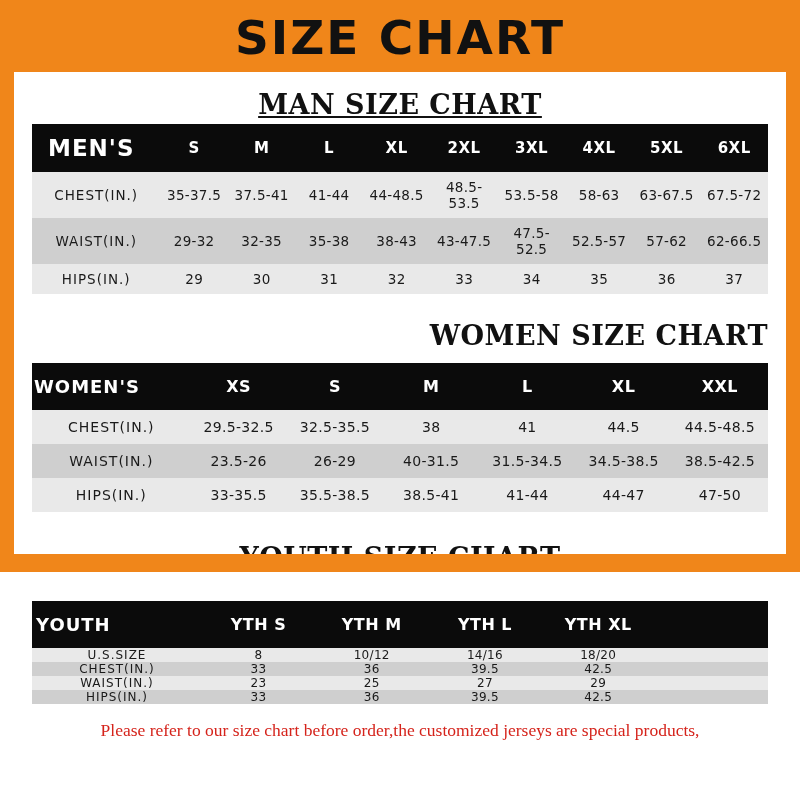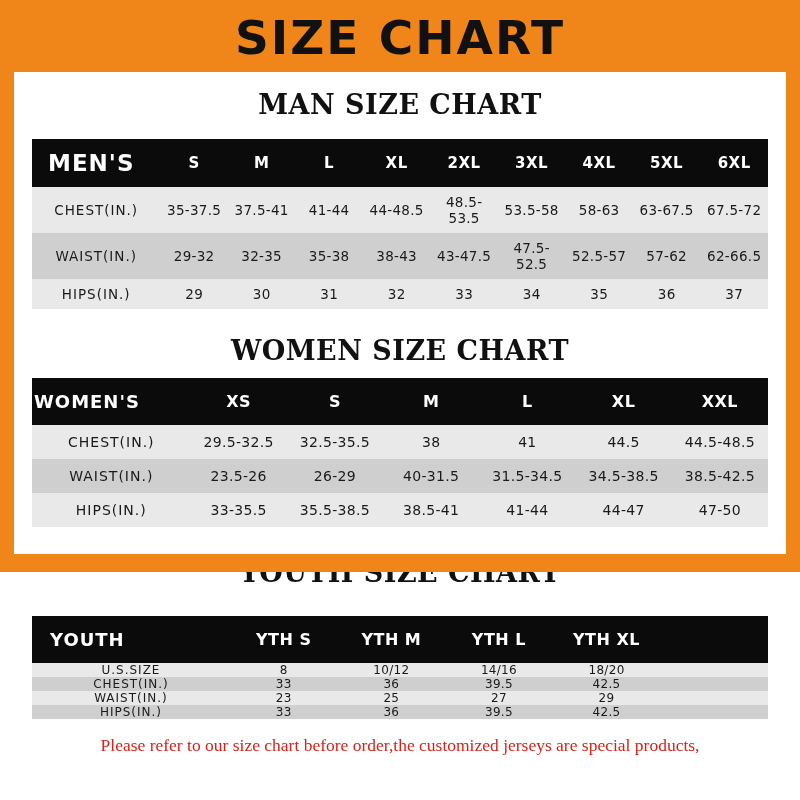--- a/index.html
+++ b/index.html
@@ -43,22 +43,22 @@
     padding: 0 18px;
   }
   .section-title {
     text-align: center;
     font-family: "DejaVu Serif", serif;
     font-weight: bold;
     color: #111111;
     font-size: 27px;
     letter-spacing: 0.5px;
   }
-  .sec1 .section-title { margin: 17px 0 19px; }
-  .sec2 .section-title { margin: 26px 0 12px; }
+  .sec1 .section-title { margin: 17px 0 4px; text-decoration: underline; }
+  .sec2 .section-title { margin: 26px 0 12px; text-align: right; }
   .sec3 .section-title { margin: 30px 0 28px; }
 
   table.size-table {
     width: 100%;
     border-collapse: collapse;
     table-layout: fixed;
   }
   table.size-table th,
   table.size-table td {
     text-align: center;
@@ -89,21 +89,21 @@
     font-size: 13.5px;
   }
   tr.band-light td { background: #e9e9e9; }
   tr.band-dark td { background: #cfcfcf; }
 
   
   .sec2 table.size-table thead th { font-size: 16px; padding: 13px 2px; }
   .sec2 table.size-table thead th.rowlabel { font-size: 18px; }
   .sec2 table.size-table tbody td { font-size: 14px; padding: 9px 2px; }
 
-  .sec3 table.size-table thead th { font-size: 16px; padding: 13px 18px; }
+  .sec3 table.size-table thead th { font-size: 16px; padding: 13px 4px; }
   .sec3 table.size-table thead th.rowlabel { font-size: 18px; }
   .sec3 table.size-table tbody td { font-size: 12px; padding: 0 2px; }
 
   .footer-note {
     margin: 14px 18px 0;
     text-align: center;
     color: #d5231b;
     font-family: "Liberation Serif", serif;
     font-size: 17.5px;
     line-height: 1.45;

